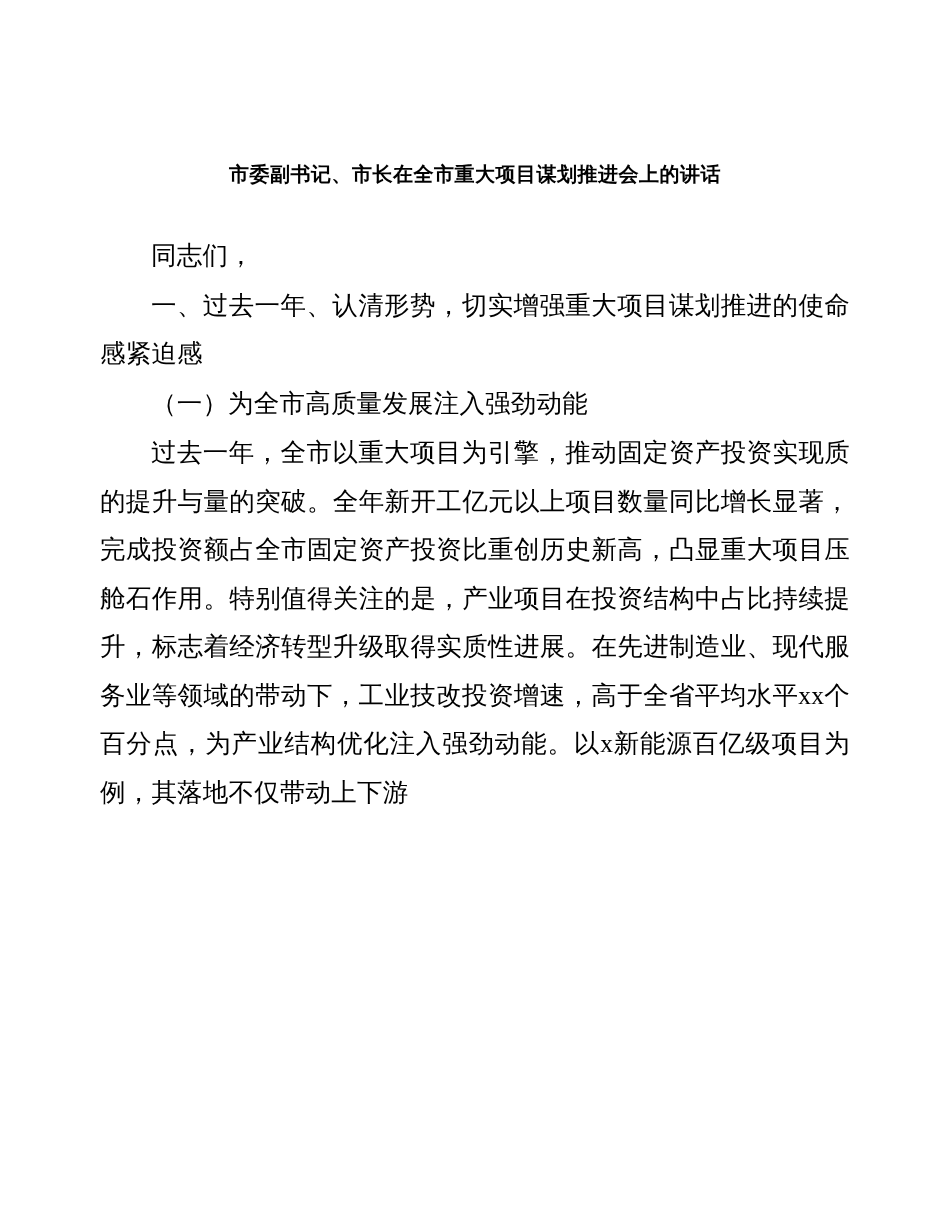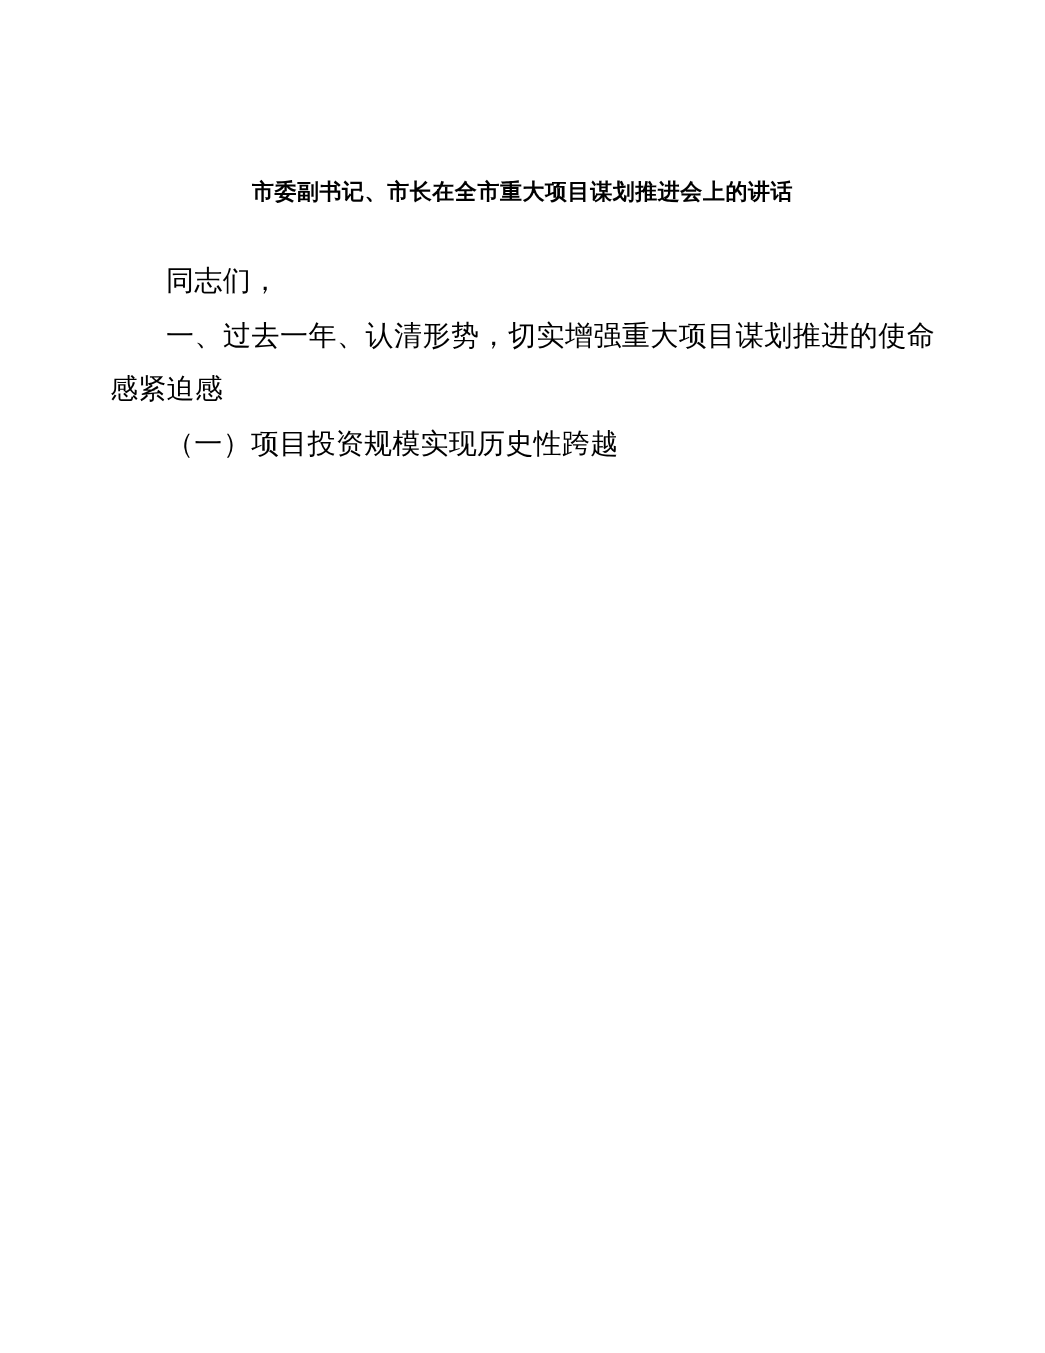--- a/index.html
+++ b/index.html
@@ -51,16 +51,17 @@
 
 <div class="page">
 
   <h1 class="doc-title">市委副书记、市长在全市重大项目谋划推进会上的讲话</h1>
 
   <p class="para salutation">同志们，</p>
 
 
   <p class="para">一、过去一年、认清形势，切实增强重大项目谋划推进的使命感紧迫感</p>
 
-  <p class="para">（一）项目投资规模实现历史性跨越</p>
+  <p class="para">（一）为全市高质量发展注入强劲动能</p>
 
+  <p class="para">过去一年，全市以重大项目为引擎，推动固定资产投资实现质的提升与量的突破。全年新开工亿元以上项目数量同比增长显著，完成投资额占全市固定资产投资比重创历史新高，凸显重大项目压舱石作用。特别值得关注的是，产业项目在投资结构中占比持续提升，标志着经济转型升级取得实质性进展。在先进制造业、现代服务业等领域的带动下，工业技改投资增速，高于全省平均水平xx个百分点，为产业结构优化注入强劲动能。以x新能源百亿级项目为例，其落地不仅带动上下游</p>
 
 </div>
 
 </body></html>

